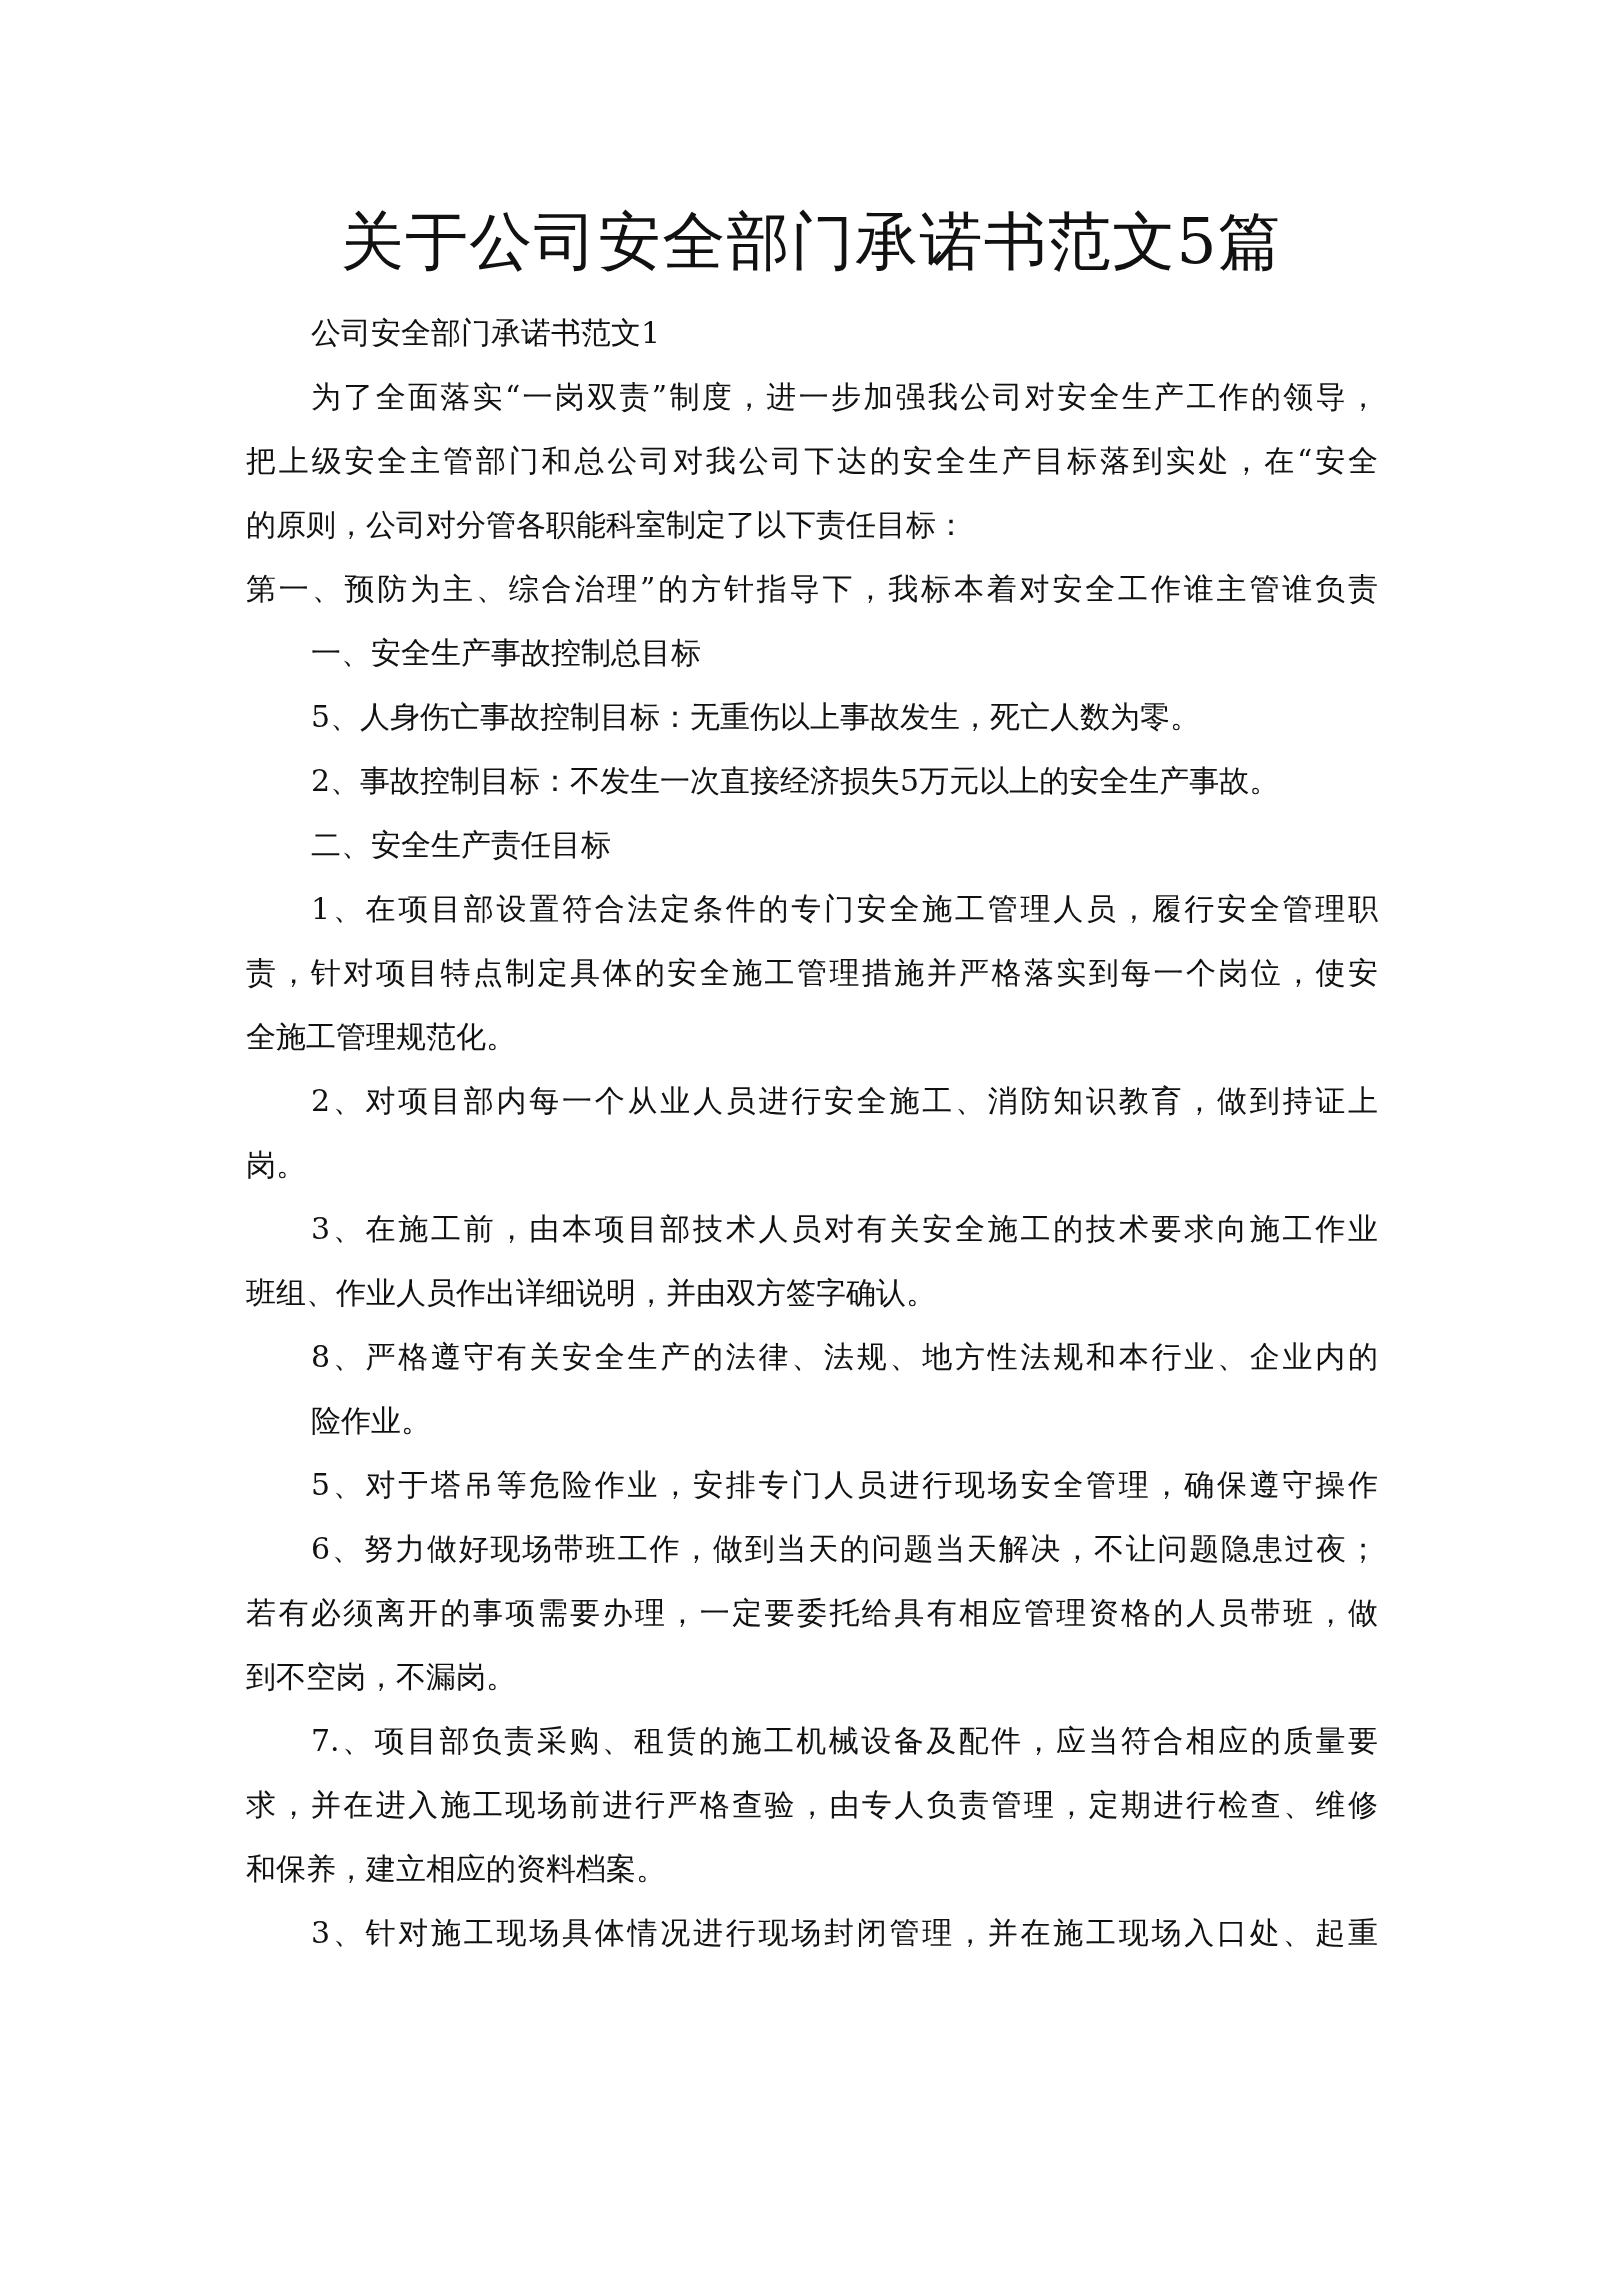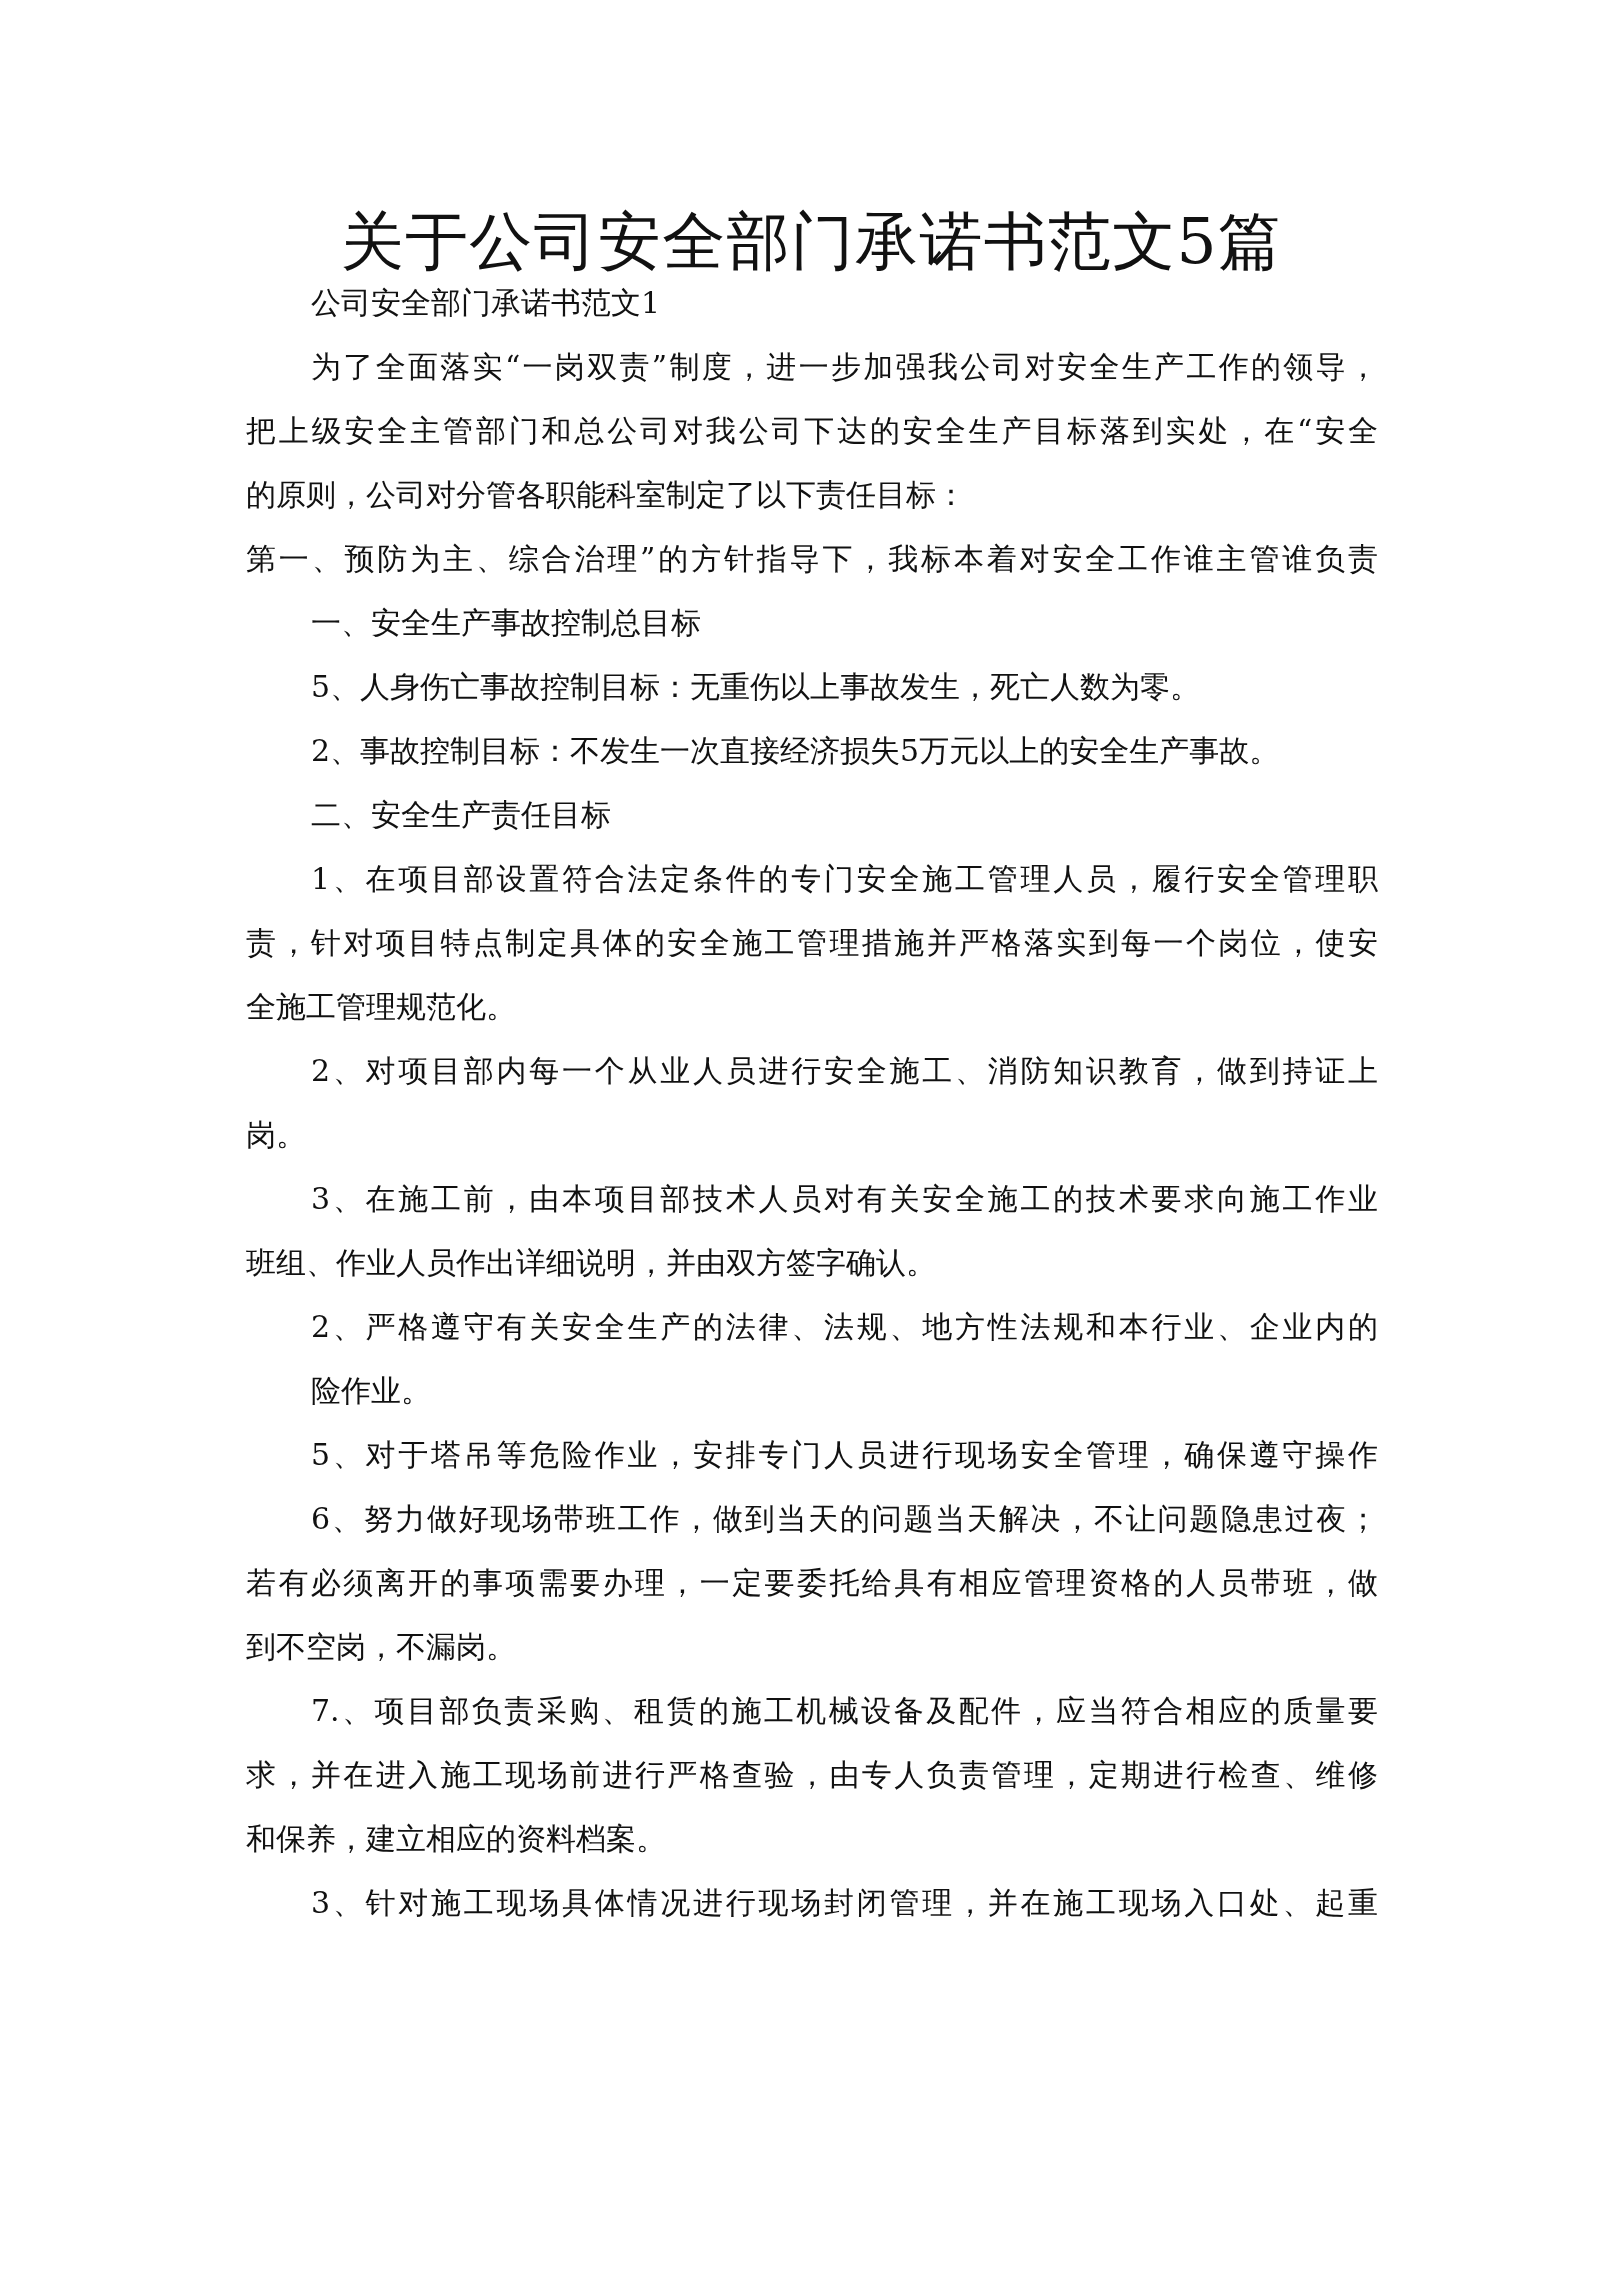--- a/index.html
+++ b/index.html
@@ -1,21 +1,21 @@
 <!DOCTYPE html>
 <html style="font-size:10.5px"><head>
 <meta charset="utf-8">
 <style>
   html, body { margin: 0; padding: 0; background: #ffffff; }
   body { width: 1623px; height: 2295px; position: relative; overflow: hidden;
          font-family: "DejaVu Serif", "Liberation Serif", serif; color: #111; }
   .page { position: absolute; left: 0; top: 0; width: 1623px; height: 2295px; background: #fff; }
   .title { position: absolute; left: 0; width: 1623px; top: 196px; text-align: center;
            font-size: 63px; line-height: 92px; letter-spacing: 1.3px; }
-  .body { position: absolute; left: 246px; top: 271px; width: 1132px; }
+  .body { position: absolute; left: 246px; top: 301px; width: 1132px; }
   .line { font-size: 30px; height: 64px; line-height: 64px; white-space: nowrap;
           text-align: justify; text-align-last: justify; }
   .line.last { text-align-last: left; }
   .line.ind { padding-left: 65px; }
 </style>
 </head>
 <body>
 
 <div class="page">
   <div class="title">关于公司安全部门承诺书范文5篇</div>
@@ -29,21 +29,21 @@
       <div class="line ind last">5、人身伤亡事故控制目标：无重伤以上事故发生，死亡人数为零。</div>
       <div class="line ind last">2、事故控制目标：不发生一次直接经济损失5万元以上的安全生产事故。</div>
       <div class="line ind last">二、安全生产责任目标</div>
       <div class="line ind">1、在项目部设置符合法定条件的专门安全施工管理人员，履行安全管理职</div>
       <div class="line">责，针对项目特点制定具体的安全施工管理措施并严格落实到每一个岗位，使安</div>
       <div class="line last">全施工管理规范化。</div>
       <div class="line ind">2、对项目部内每一个从业人员进行安全施工、消防知识教育，做到持证上</div>
       <div class="line last">岗。</div>
       <div class="line ind">3、在施工前，由本项目部技术人员对有关安全施工的技术要求向施工作业</div>
       <div class="line last">班组、作业人员作出详细说明，并由双方签字确认。</div>
-      <div class="line ind">2、严格遵守有关安全生产的法律、法规、地方性法规和本行业、企业内的</div>
+      <div class="line ind">8、严格遵守有关安全生产的法律、法规、地方性法规和本行业、企业内的</div>
       <div class="line ind last">险作业。</div>
       <div class="line ind">5、对于塔吊等危险作业，安排专门人员进行现场安全管理，确保遵守操作</div>
       <div class="line ind">6、努力做好现场带班工作，做到当天的问题当天解决，不让问题隐患过夜；</div>
       <div class="line">若有必须离开的事项需要办理，一定要委托给具有相应管理资格的人员带班，做</div>
       <div class="line last">到不空岗，不漏岗。</div>
       <div class="line ind">7.、项目部负责采购、租赁的施工机械设备及配件，应当符合相应的质量要</div>
       <div class="line">求，并在进入施工现场前进行严格查验，由专人负责管理，定期进行检查、维修</div>
       <div class="line last">和保养，建立相应的资料档案。</div>
       <div class="line ind">3、针对施工现场具体情况进行现场封闭管理，并在施工现场入口处、起重</div>
     </div>

